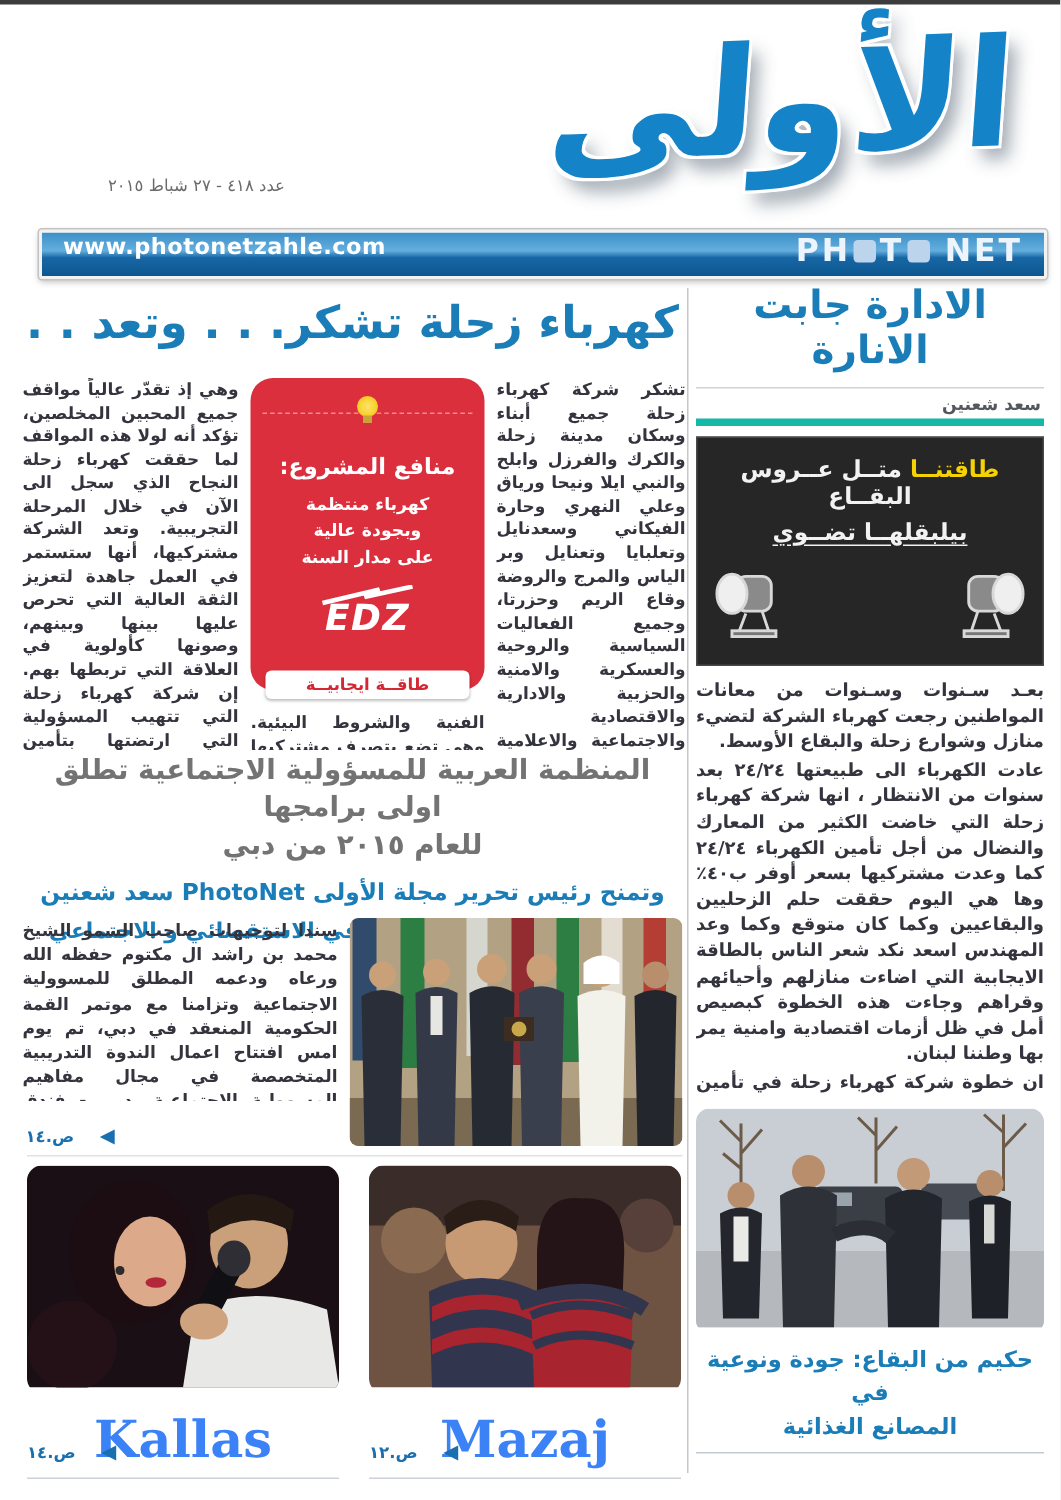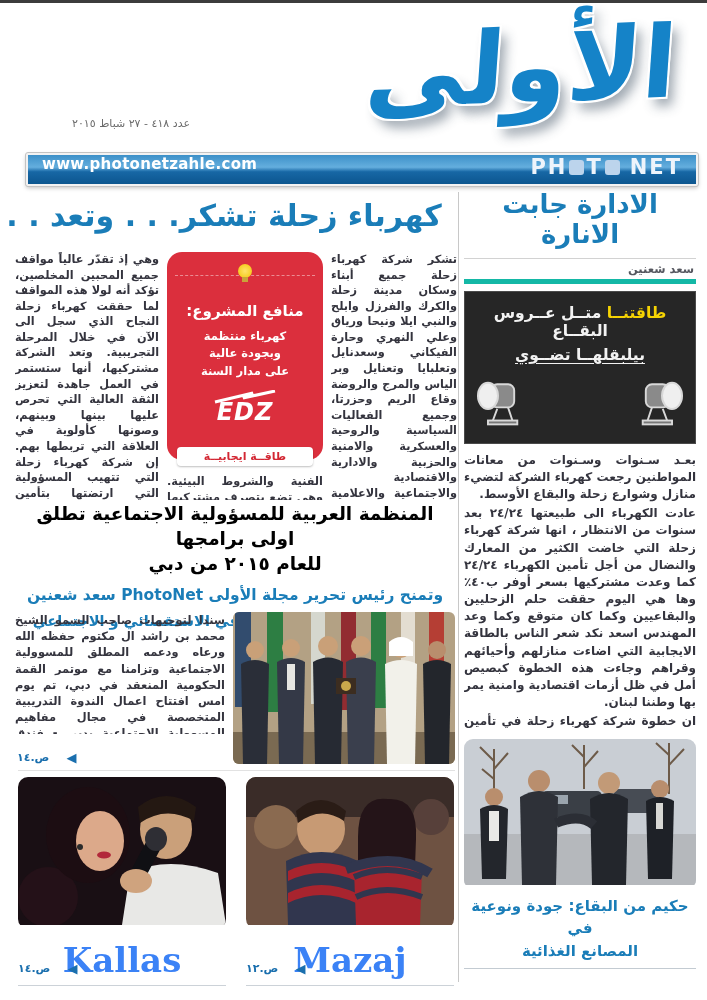--- a/index.html
+++ b/index.html
@@ -44,21 +44,21 @@
   .spot.right{right:6px;transform:scaleX(-1);}
   .r-body{margin-top:8px;height:278px;overflow:hidden;}
   .r-body p{margin:0 0 2px 0;font-size:12px;font-weight:bold;color:#34343e;line-height:1.43;text-align:justify;}
   .r-photo{margin-top:9px;border-radius:9px;overflow:hidden;display:block;}
   .r-caption{position:relative;margin-top:6px;padding-bottom:6px;border-bottom:1px solid #c3cbd2;
       text-align:center;color:#1a7db8;font-weight:bold;font-size:15px;line-height:1.5;}
   .pref{display:inline-flex;align-items:center;gap:17px;color:#1a6fae;font-size:11px;font-weight:bold;direction:ltr;}
   .pref .arr{color:#1a6fae;font-size:13px;line-height:1;}
 
   
-  .m-head{position:absolute;top:198px;left:4px;width:440px;text-align:center;color:#1a7db8;
+  .m-head{position:absolute;top:198px;left:15px;width:440px;text-align:center;color:#1a7db8;
       font-weight:bold;font-size:30px;direction:rtl;}
 
   
   .article3{position:absolute;top:252px;left:15px;width:442px;height:248px;direction:rtl;
       display:grid;grid-template-columns:126px 156px 144px;column-gap:8px;overflow:hidden;}
   .a-col{font-size:11.3px;font-weight:bold;color:#34343e;line-height:1.38;text-align:justify;overflow:hidden;}
   .red-box{background:#db2f3d;border-radius:15px;height:208px;color:#fff;text-align:center;
       position:relative;padding-top:10px;box-sizing:border-box;}
   .bulb-row{position:relative;height:26px;}
   .bulb-row .dash{position:absolute;top:13px;left:8px;right:8px;border-top:1px dashed rgba(255,255,255,.45);}
@@ -68,21 +68,21 @@
   .rb-title{font-size:15px;font-weight:bold;margin-top:14px;}
   .rb-lines{font-size:11.5px;font-weight:bold;line-height:1.5;margin-top:8px;}
   .rb-logo{margin-top:10px;font-size:24px;font-weight:bold;font-style:italic;letter-spacing:1px;direction:ltr;}
   .rb-logo svg{display:block;margin:0 auto -6px auto;}
   .rb-footer{position:absolute;left:10px;right:10px;bottom:-6px;background:#fff;border-radius:4px;
       color:#d32733;font-size:11px;font-weight:bold;padding:3px 0;box-shadow:0 1px 2px rgba(0,0,0,.25);}
   .center-below{margin-top:14px;font-size:11.3px;font-weight:bold;color:#34343e;line-height:1.38;text-align:justify;}
 
   
   .org{position:absolute;top:502px;left:15px;width:440px;direction:rtl;text-align:center;}
-  .org-red{color:#000000;font-weight:bold;font-size:18.5px;line-height:1.35;}
+  .org-red{color:#737373;font-weight:bold;font-size:18.5px;line-height:1.35;}
   .org-sub1{color:#1a7db8;font-weight:bold;font-size:15.5px;margin-top:9px;}
   .org-sub2{color:#1a7db8;font-weight:bold;font-size:14.5px;margin-top:9px;}
   .news-row{position:absolute;top:612px;left:15px;width:440px;height:152px;display:flex;gap:8px;}
   .news-text{width:210px;position:relative;direction:rtl;}
   .news-text p{margin:0;font-size:11.4px;font-weight:bold;color:#34343e;line-height:1.42;text-align:justify;height:122px;overflow:hidden;}
   .news-text .pref{position:absolute;left:2px;bottom:0;}
   .news-photo{flex:1;border-radius:6px;overflow:hidden;}
 
   
   .bottom-row{position:absolute;top:770px;left:18px;width:437px;display:flex;gap:20px;border-top:1px solid #e2e2e2;padding-top:6px;}

